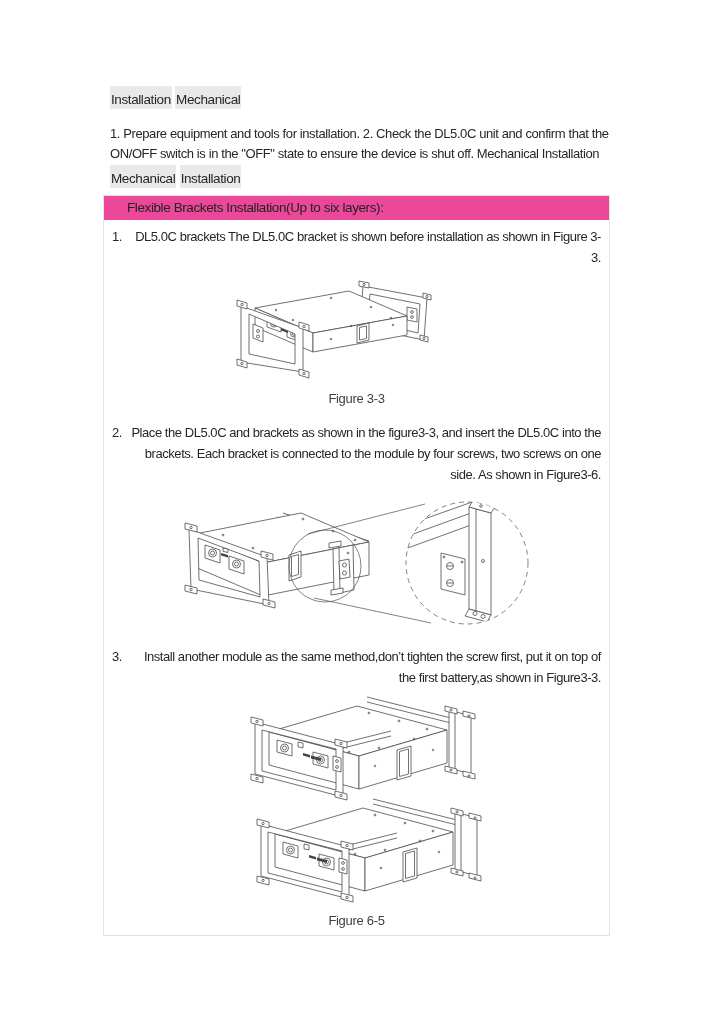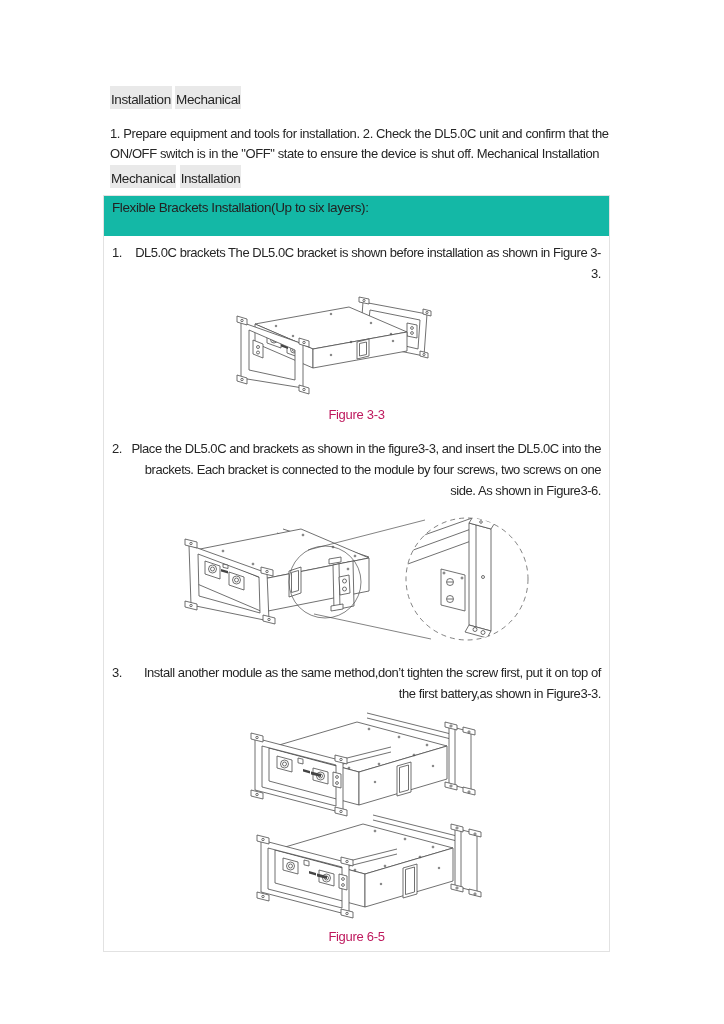--- a/index.html
+++ b/index.html
@@ -17,33 +17,33 @@
   .hl-heading .hl{background:#e9e9e9;padding:6px 1px 2px 1px;}
   .para{margin:16px 0 6px 0;}
   .hl-heading.second{margin-top:2px;margin-bottom:0;}
 
   .content-box{
     position:absolute;left:103px;top:195px;width:505px;
     border:1px solid #e2e2e2;background:#ffffff;
     padding-bottom:6px;
   }
   .section-bar{
-    background:#14b8a6;height:40px;line-height:24px;
-    padding-left:8px;font-size:13.5px;letter-spacing:-0.4px;color:#222;
+    background:#ec4899;height:24px;line-height:24px;
+    padding-left:23px;font-size:13.5px;letter-spacing:-0.4px;color:#222;
   }
   .step{
     display:flex;margin:6px 8px 0 8px;
     font-size:13px;letter-spacing:-0.45px;line-height:21px;
   }
   .step .num{flex:0 0 16px;}
   .step .txt{flex:1 1 auto;max-width:482px;text-align:right;}
   .figure{text-align:center;margin-top:8px;}
   .figure svg{display:inline-block;}
   .caption{
-    font-size:13px;letter-spacing:-0.3px;color:#be185d;
+    font-size:13px;letter-spacing:-0.3px;color:#404040;
     text-align:center;margin-top:5px;line-height:16px;
   }
   .step.mt{margin-top:15px;}
   line,polyline{fill:none;}
 </style>
 </head>
 <body>
 
 <svg width="0" height="0" style="position:absolute" aria-hidden="true">
   <defs>

